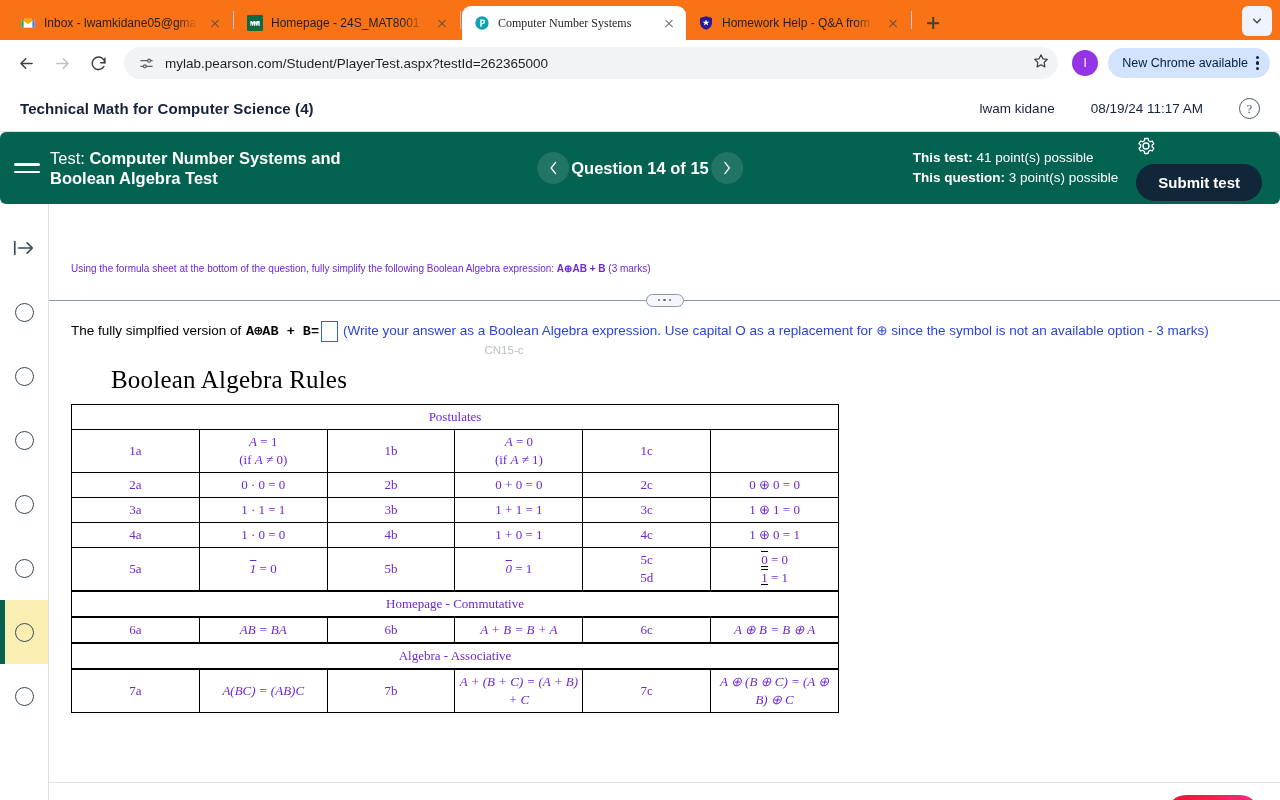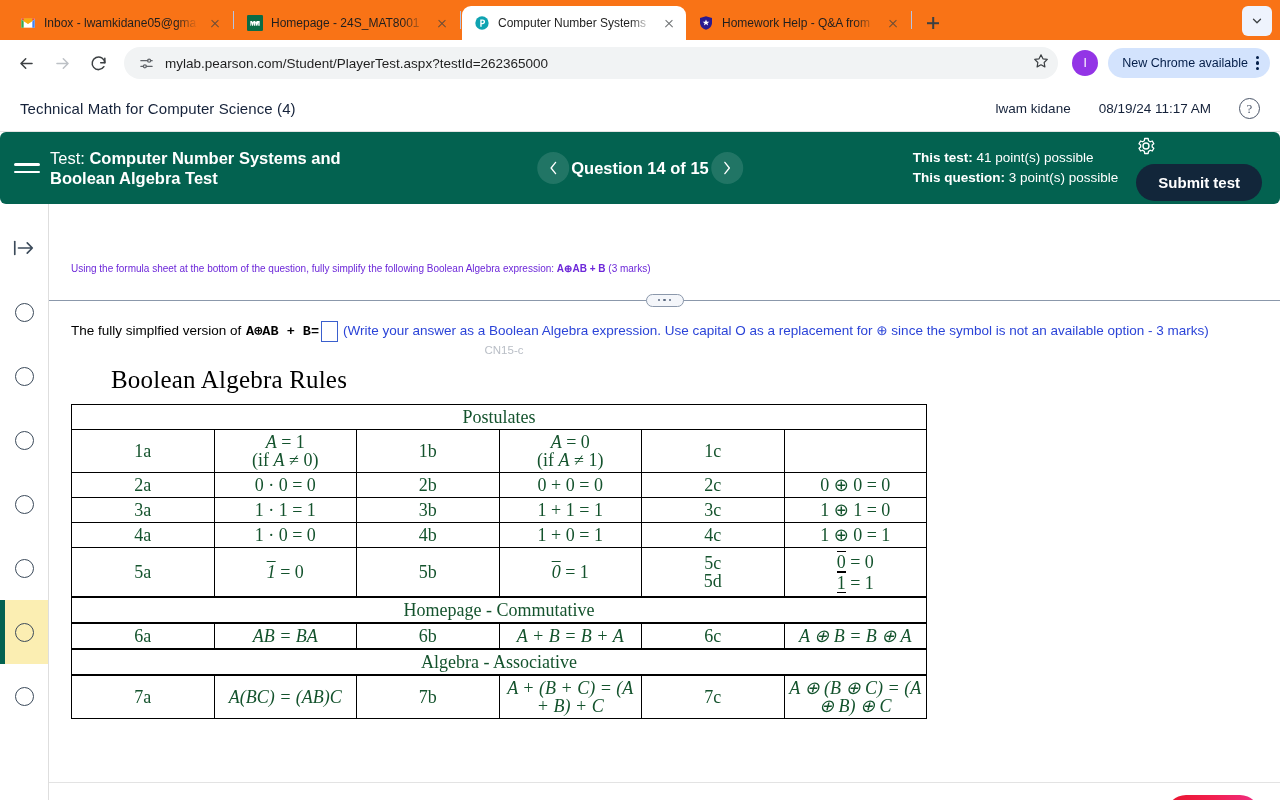--- a/index.html
+++ b/index.html
@@ -22,21 +22,21 @@
     padding: 0 8px 0 12px; width: 224px; position: relative;
     border-radius: 9px 9px 0 0; cursor: default;
   }
   .tab .favicon { width: 16px; height: 16px; flex: 0 0 16px; display:block; }
   .tab .tab-title {
     font-size: 12px; color: #1f1f1f; white-space: nowrap;
     overflow: hidden; flex: 1 1 auto;
     -webkit-mask-image: linear-gradient(to right, #000 86%, transparent 100%);
             mask-image: linear-gradient(to right, #000 86%, transparent 100%);
   }
-  .tab.active { background: #ffffff; }
+  .tab.active { background: #ffffff; font-family: Liberation Serif, serif; }
   .tab.active .tab-title { color: #1f1f1f; }
   .tab-close {
     width: 18px; height: 18px; flex: 0 0 18px; border-radius: 50%;
     position: relative; opacity: .75;
   }
   .tab-close::before, .tab-close::after {
     content: ""; position: absolute; left: 4px; top: 8.5px;
     width: 10px; height: 1.4px; background: #3c4043;
   }
   .tab-close::before { transform: rotate(45deg); }
@@ -91,22 +91,22 @@
     border-radius: 50%; background: #041e49; display: block;
   }
   .kebab i:nth-child(1){ top: 1px; } .kebab i:nth-child(2){ top: 6.4px; }
   .kebab i:nth-child(3){ top: 11.8px; }
 
   
   .app-bar {
     height: 46px; background: #ffffff; border-bottom: 1px solid #e3e3e3;
     display: flex; align-items: center; padding: 0 20px;
   }
-  .course-title { font-size: 15px; font-weight: 400; color: #15223a; letter-spacing: .1px; }
-  .app-bar-right { margin-left: auto; display: flex; align-items: center; gap: 28px; }
+  .course-title { font-size: 15px; font-weight: 700; color: #15223a; letter-spacing: .1px; }
+  .app-bar-right { margin-left: auto; display: flex; align-items: center; gap: 36px; }
   .app-bar-right .u, .app-bar-right .t { font-size: 13.5px; color: #15223a; }
   .help-circle {
     width: 21px; height: 21px; border-radius: 50%; border: 1.4px solid #4a5568;
     color: #4a5568; font-size: 13px; display: flex; align-items: center;
     justify-content: center; font-family: "Liberation Serif", serif;
   }
 
   .test-bar {
     height: 72px; background: #036250; color: #fff; display: flex;
     align-items: center; padding: 0 18px 0 14px; position: relative; border-radius: 6px;
@@ -198,22 +198,22 @@
     text-align: center; font-size: 11.5px; color: #b9bec6;
     margin: 2px 0 0 0; width: 910px;
   }
 
   .rules-wrap { padding: 10px 0 0 22px; }
   .rules-title {
     font-family: "Liberation Serif", serif; font-size: 25px; color: #000;
     margin: 0 0 10px 40px; font-weight: 400; letter-spacing: .2px;
   }
   table.rules {
-    border-collapse: collapse; width: 856px;
-    font-family: "Liberation Serif", serif; font-size: 18px; color: #14532d;
+    border-collapse: collapse; width: 768px;
+    font-family: "Liberation Serif", serif; font-size: 13px; color: #6d28d9;
     table-layout: fixed;
   }
   table.rules td {
     border: 1px solid #000; text-align: center; padding: 3px 2px;
     line-height: 18px;
   }
   table.rules td.lbl { width: 41px; }
   table.rules td.mid { width: 178px; }
   table.rules td.wide { width: 245px; }
   table.rules tr.section td { border-top: 2px solid #000; border-bottom: 2px solid #000; }

